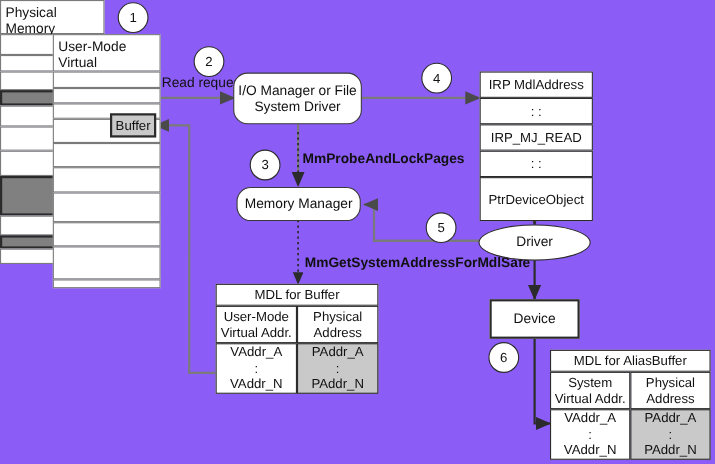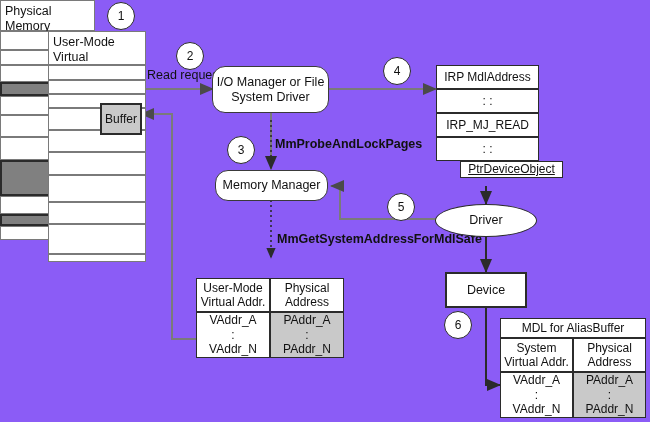--- a/index.html
+++ b/index.html
@@ -119,21 +119,21 @@
   <div class="box" style="left:48px;top:80px;width:98px;height:14px;"></div>
   <div class="box" style="left:48px;top:94px;width:98px;height:14px;"></div>
   <div class="box" style="left:48px;top:108px;width:98px;height:22px;"></div>
   <div class="box" style="left:48px;top:130px;width:98px;height:22px;"></div>
   <div class="box" style="left:48px;top:152px;width:98px;height:23px;"></div>
   <div class="box" style="left:48px;top:175px;width:98px;height:27px;"></div>
   <div class="box" style="left:48px;top:202px;width:98px;height:22px;"></div>
   <div class="box" style="left:48px;top:224px;width:98px;height:30px;"></div>
   <div class="box" style="left:48px;top:254px;width:98px;height:8px;"></div>
 
-  <div class="box gray dark" style="left:100px;top:103px;width:42px;height:32px;font-size:12px;">
+  <div class="box gray dark" style="left:100px;top:103px;width:42px;height:22px;font-size:12px;">
     <span>Buffer</span>
   </div>
 
   <div class="plain" style="left:147px;top:68px;">
     <span>Read request</span>
   </div>
 
   <div class="plain bold" style="left:277px;top:232px;">
     <span>MmGetSystemAddressForMdlSafe</span>
   </div>
@@ -164,24 +164,27 @@
   </div>
   <div class="tblcell" style="left:436px;top:89px;width:103px;height:24px;">
     <span>:        :</span>
   </div>
   <div class="tblcell" style="left:436px;top:113px;width:103px;height:24px;">
     <span>IRP_MJ_READ</span>
   </div>
   <div class="tblcell" style="left:436px;top:137px;width:103px;height:24px;">
     <span>:        :</span>
   </div>
-  <div class="tblcell" style="left:460px;top:161px;width:103px;height:17px;text-decoration:underline;">
+  <div class="tblcell" style="left:436px;top:161px;width:103px;height:40px;">
     <span>PtrDeviceObject</span>
   </div>
 
+  <div class="tblcell" style="left:196px;top:258px;width:148px;height:20px;">
+    <span>MDL for Buffer</span>
+  </div>
   <div class="tblcell" style="left:196px;top:278px;width:74px;height:34px;">
     <span class="multi">User-Mode
 Virtual Addr.</span>
   </div>
   <div class="tblcell" style="left:270px;top:278px;width:74px;height:34px;">
     <span class="multi">Physical
 Address</span>
   </div>
   <div class="tblcell" style="left:196px;top:312px;width:74px;height:46px;">
     <span class="multi">VAddr_A

